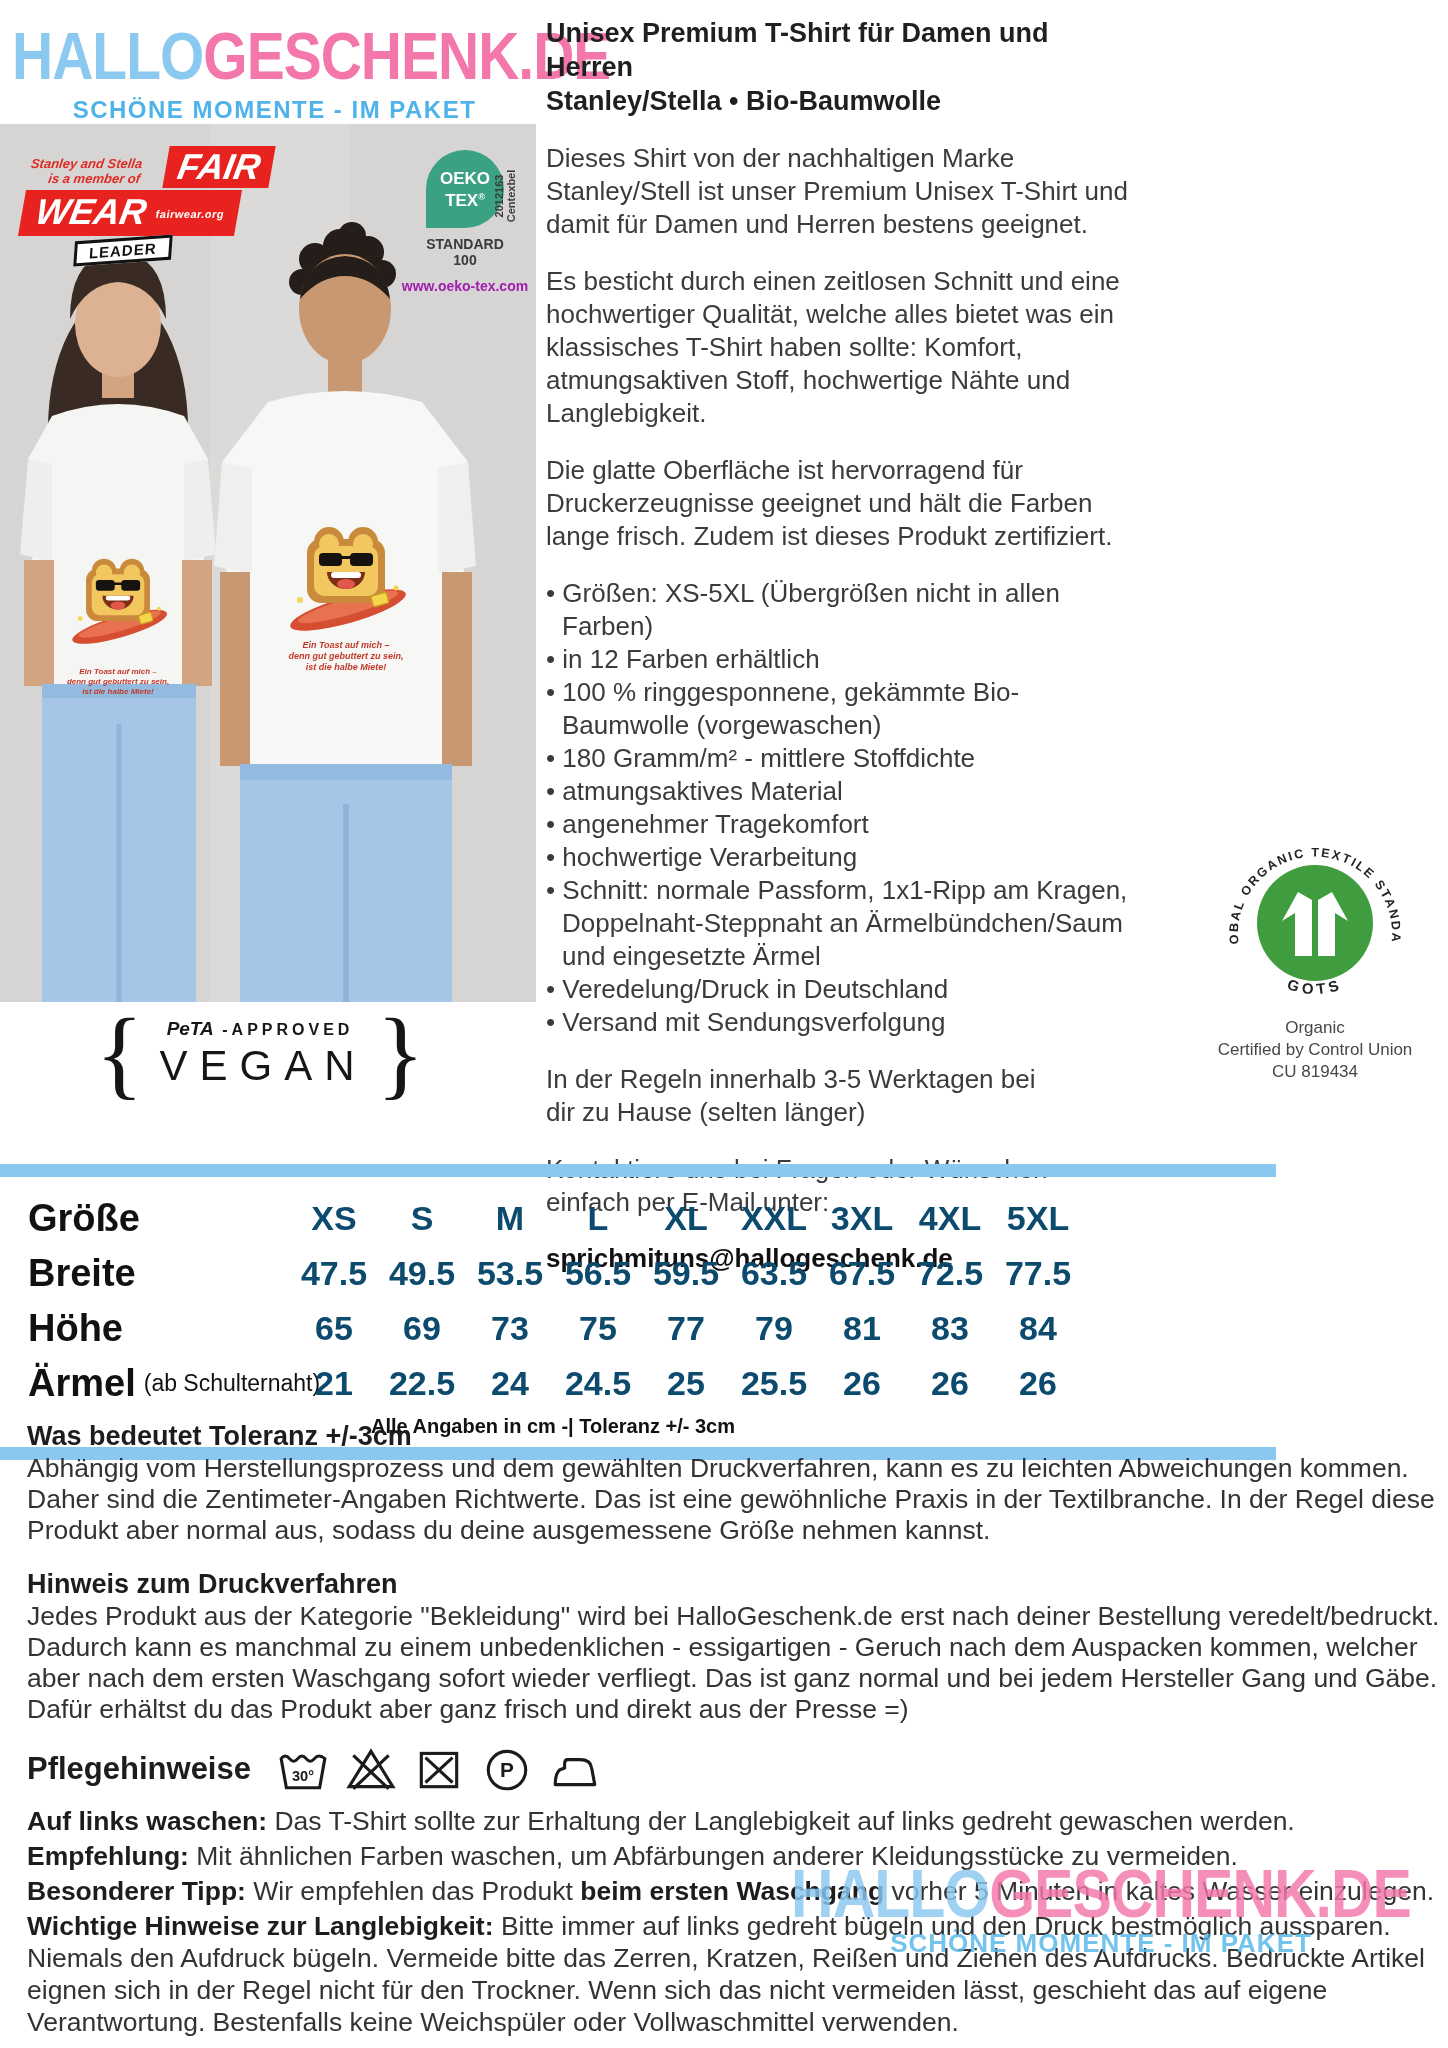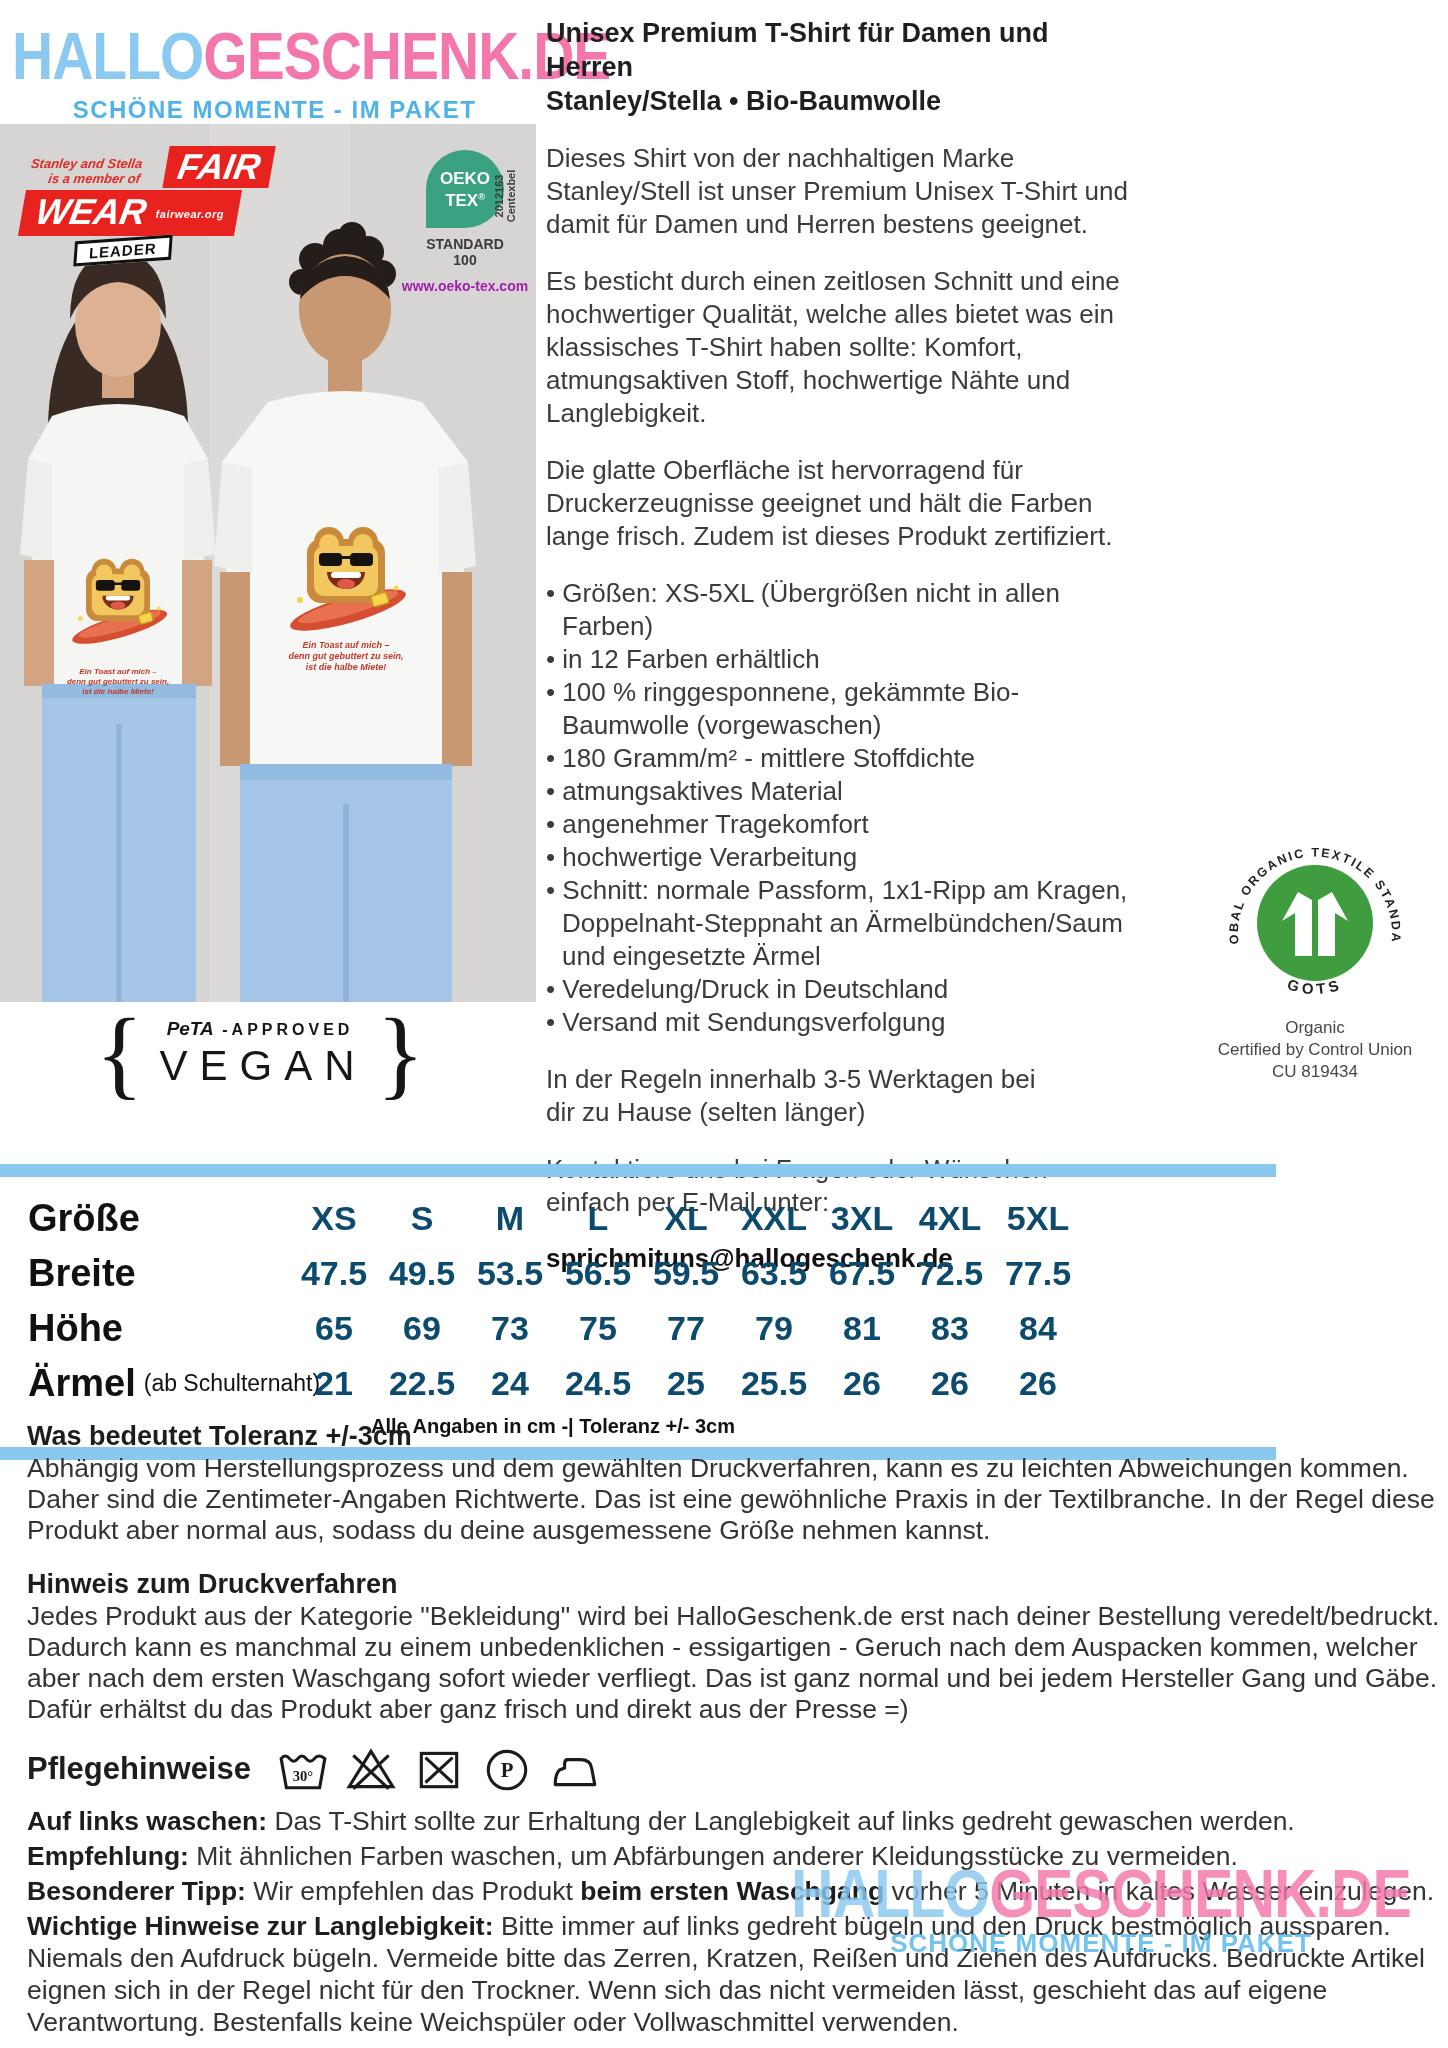--- a/index.html
+++ b/index.html
@@ -74,21 +74,21 @@
   .t-caption { width:1050px; margin-left:28px; text-align:center; font-size:20px; font-weight:700; color:#111; margin-top:4px; }
   #table-band .blue-bar.bottom { margin-top:9px; }
 
   
   #sections { position:absolute; left:27px; top:1420px; width:1426px; color:#333; }
   .sec-h { font-size:27px; font-weight:700; line-height:33px; color:#1d1d1d; }
   .sec-p { font-size:26.5px; line-height:31px; }
   .gap { height:22px; }
   .care-row { display:flex; align-items:center; gap:26px; margin:18px 0 10px 0; }
   .care-label { font-size:31px; font-weight:700; color:#1d1d1d; }
-  .care-icons { display:flex; gap:16px; align-items:center;font-family:Liberation Serif, serif; }
+  .care-icons { display:flex; gap:16px; align-items:center; }
   .care-line { font-size:26.5px; line-height:32px; margin-top:3px; }
   .care-line b { color:#1d1d1d; }
 
   
   #watermark { position:absolute; right:2px; top:1856px; width:690px; text-align:center; opacity:.82;
                z-index:6; pointer-events:none; }
   .wm-big { font-size:59px; font-weight:900; letter-spacing:-1px; white-space:nowrap;
             transform:scaleY(1.15); transform-origin:center top; line-height:66px; }
   .wm-tag { font-size:26px; font-weight:800; color:#55b6ea; letter-spacing:1px; margin-top:6px; }
 </style>

